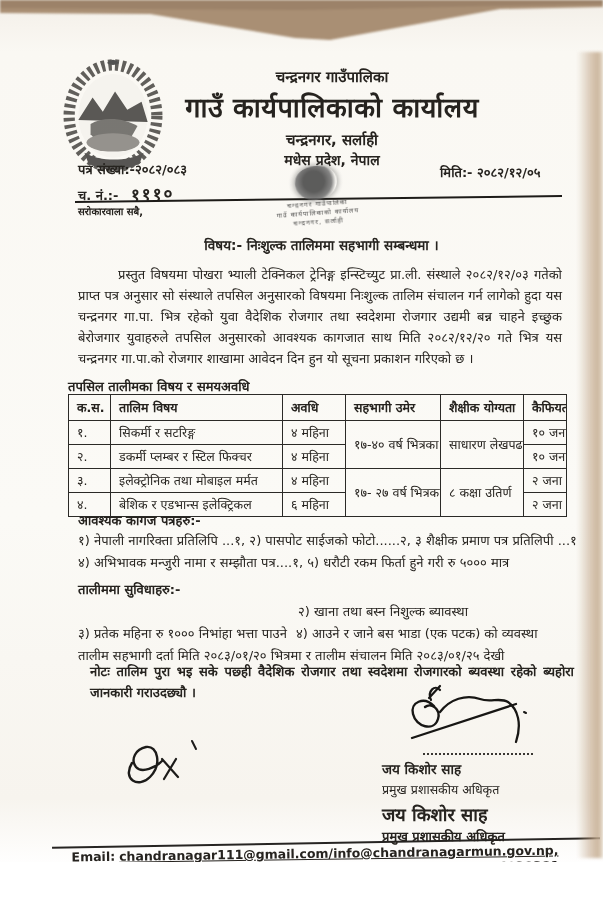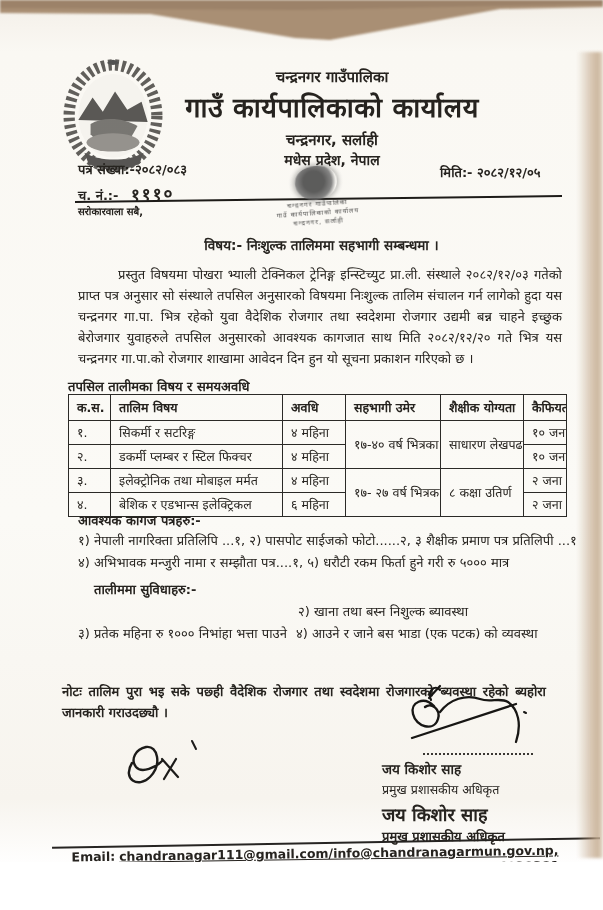--- a/index.html
+++ b/index.html
@@ -175,25 +175,26 @@
       <td>६ महिना</td>
       <td>२ जना</td>
     </tr>
   </tbody>
     </table>
 
   <div class="abs sec-head txt" style="left:78px;top:511px;">आवश्यक कागज पत्रहरु:-</div>
   <div class="abs doc-line txt" style="left:78px;top:531px;">१) नेपाली नागरिक्ता प्रतिलिपि ...१,  २) पासपोट साईजको फोटो......२, ३ शैक्षीक प्रमाण पत्र प्रतिलिपी ...१</div>
   <div class="abs doc-line txt" style="left:78px;top:553px;">४) अभिभावक मन्जुरी नामा र सम्झौता पत्र....१, ५) धरौटी रकम फिर्ता हुने गरी रु ५००० मात्र</div>
 
-  <div class="abs sec-head txt" style="left:78px;top:580px;margin-left:16px;">तालीममा सुविधाहरु:-</div>
+  <div class="abs sec-head txt" style="left:78px;top:580px;">तालीममा सुविधाहरु:-</div>
   <div class="abs fac-item txt" style="left:298px;top:602px;">२) खाना तथा बस्न निशुल्क ब्यावस्था</div>
   <div class="abs fac-item txt" style="left:78px;top:624px;">३) प्रतेक महिना रु १००० निभांहा भत्ता पाउने</div>
   <div class="abs fac-item txt" style="left:296px;top:624px;">४) आउने र जाने बस भाडा (एक पटक) को व्यवस्था</div>
-  <div class="abs note-par txt" style="left:62px;top:661px;margin-top:20px;">नोटः तालिम पुरा भइ सके पछ्ही वैदेशिक रोजगार तथा स्वदेशमा रोजगारको ब्यवस्था रहेको ब्यहोरा जानकारी गराउदछ्यौ ।</div>
+  <div class="abs fac-item txt" style="left:78px;top:646px;">तालीम सहभागी दर्ता मिति २०८३/०१/२० भित्रमा र तालीम संचालन मिति २०८३/०१/२५ देखी</div>
+  <div class="abs note-par txt" style="left:90px;top:661px;">नोटः तालिम पुरा भइ सके पछ्ही वैदेशिक रोजगार तथा स्वदेशमा रोजगारको ब्यवस्था रहेको ब्यहोरा जानकारी गराउदछ्यौ ।</div>
 
   <svg class="init-scribble" viewBox="0 0 110 70">
     <path d="M30,38 C20,54 36,64 48,52 C60,40 56,20 44,22 C34,24 28,34 34,42 C40,49 54,42 60,36" fill="none" stroke="#1c1b19" stroke-width="2.4" stroke-linecap="round"></path>
     <path d="M60,34 L76,52 M74,34 L62,54" fill="none" stroke="#1c1b19" stroke-width="2.2" stroke-linecap="round"></path>
     <path d="M90,16 L94,24" fill="none" stroke="#1c1b19" stroke-width="2" stroke-linecap="round"></path>
   </svg>
 
   <div class="sig-block">
     <svg class="sig-svg" viewBox="0 0 150 66">
       <path d="M52,24 C42,14 28,20 31,32 C34,45 52,50 56,37 C59,27 49,20 43,25" fill="none" stroke="#171614" stroke-width="2.4" stroke-linecap="round"></path>

